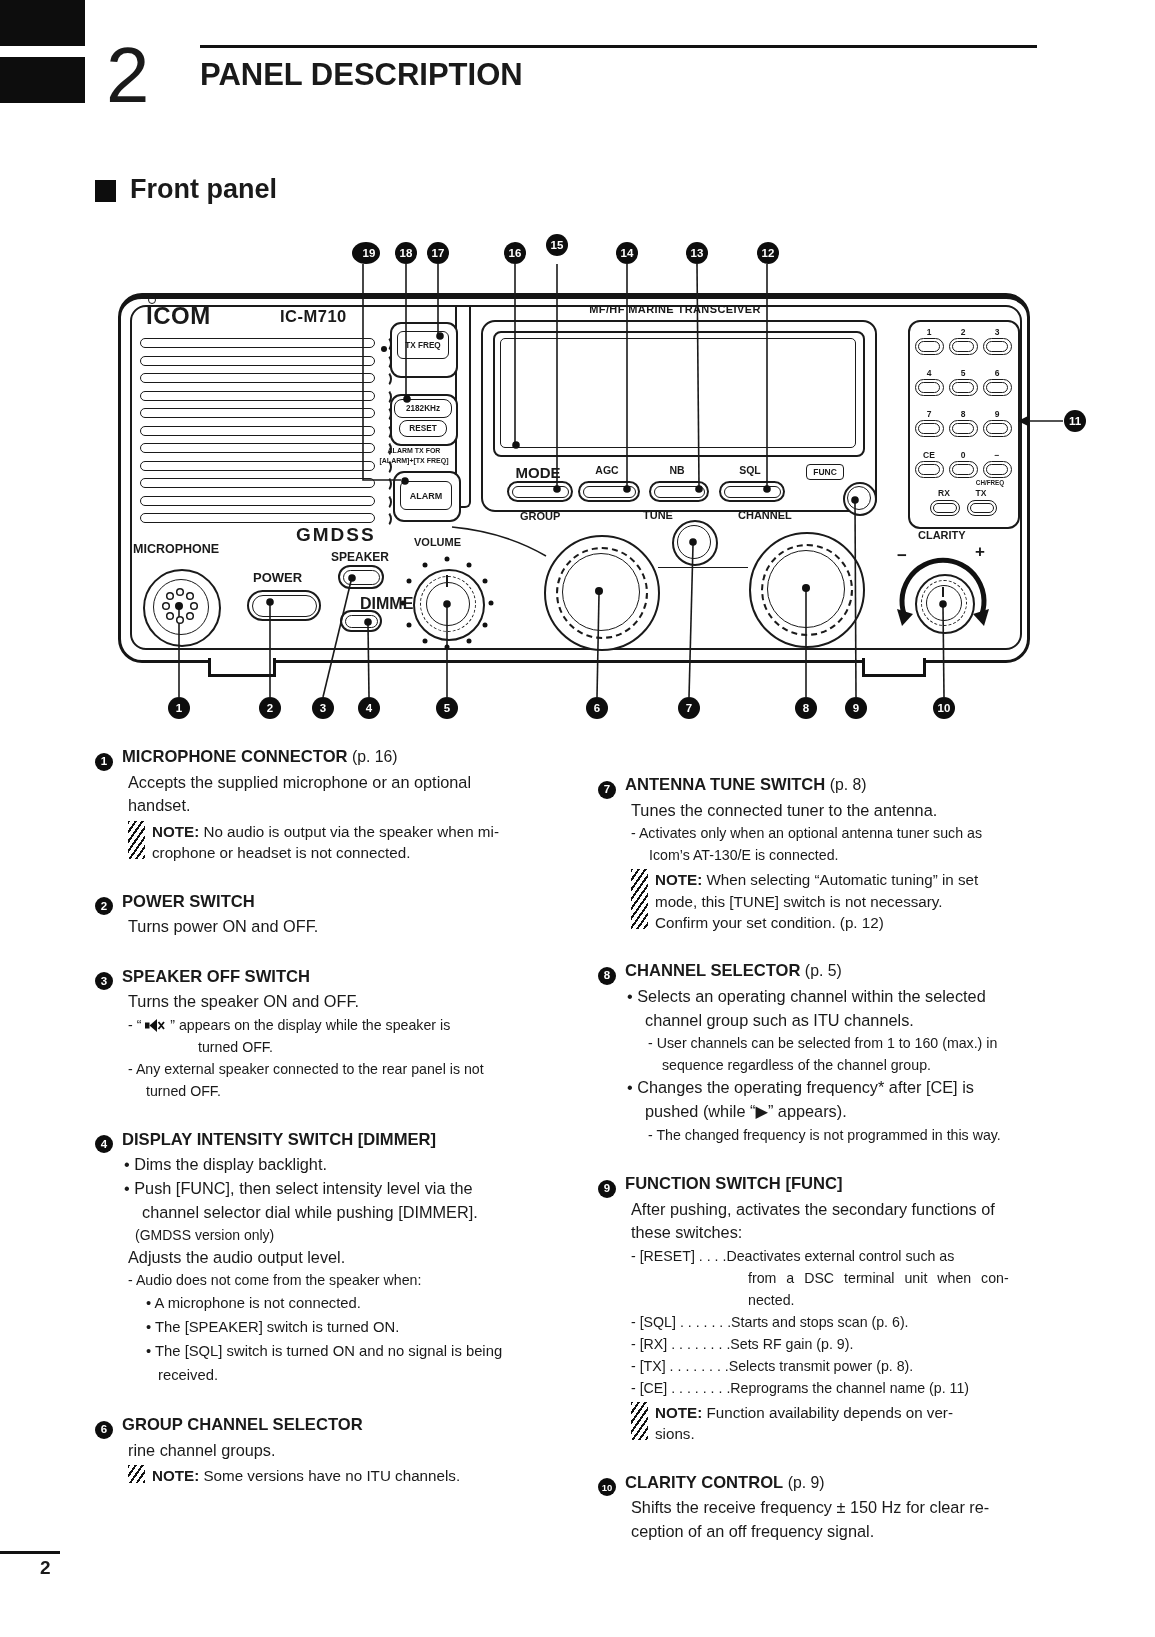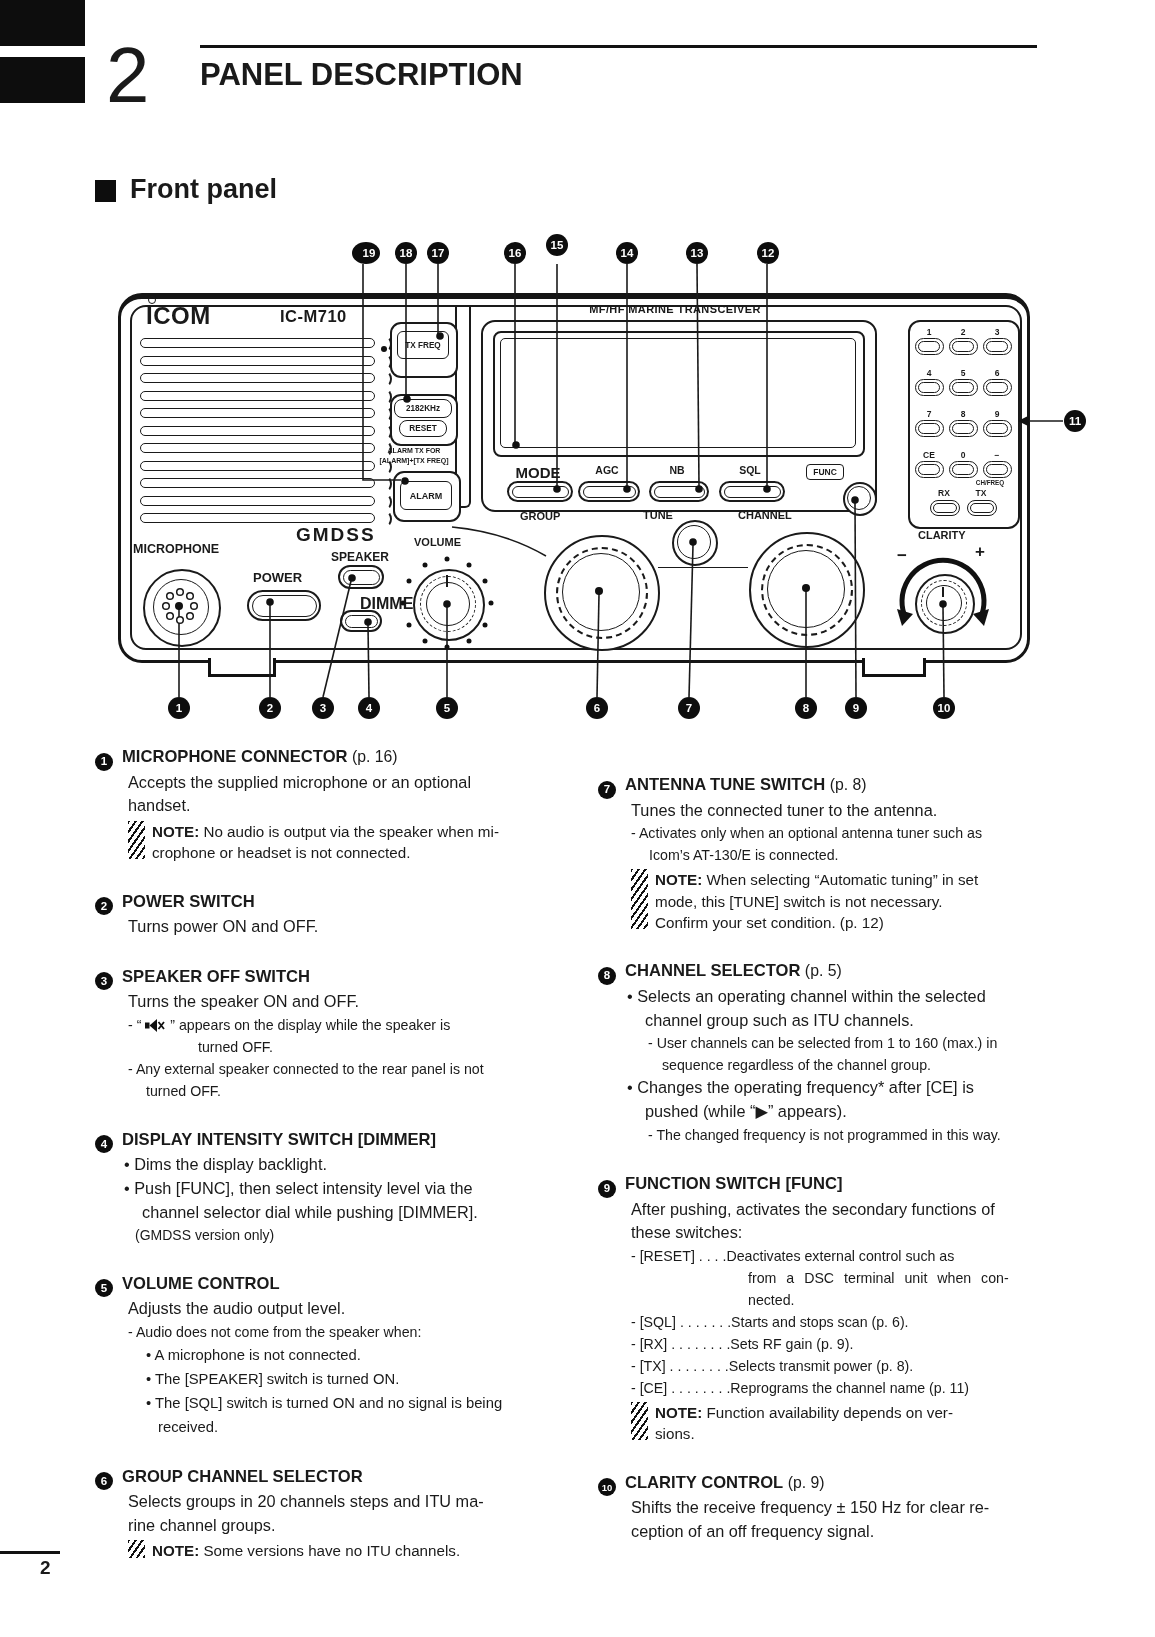--- a/index.html
+++ b/index.html
@@ -411,29 +411,27 @@
             <path d="M13.5,4 L19,11 M19,4 L13.5,11" stroke="#111" stroke-width="1.8" fill="none"></path>
           </svg></span><span class="nrm"> ” appears on the display while the speaker is</span></div>
       <div class="tl d d2deep"><span class="nrm">turned OFF.</span></div>
       <div class="tl d"><span class="nrm">- Any external speaker connected to the rear panel is not</span></div>
       <div class="tl d2"><span class="nrm">turned OFF.</span></div>
       <div class="tl h"><span class="circ">4</span><span class="bld">DISPLAY INTENSITY SWITCH [DIMMER]</span></div>
       <div class="tl bu"><span class="nrm">• Dims the display backlight.</span></div>
       <div class="tl bu"><span class="nrm">• Push [FUNC], then select intensity level via the</span></div>
       <div class="tl bu2"><span class="nrm">channel selector dial while pushing [DIMMER].</span></div>
       <div class="tl small"><span class="nrm">(GMDSS version only)</span></div>
-      <div class="tl h"><span class="circ">5</span><span class="bld">VOLUME CONTROL</span></div>
       <div class="tl b"><span class="nrm">Adjusts the audio output level.</span></div>
       <div class="tl d"><span class="nrm">- Audio does not come from the speaker when:</span></div>
       <div class="tl sb"><span class="nrm">• A microphone is not connected.</span></div>
       <div class="tl sb"><span class="nrm">• The [SPEAKER] switch is turned ON.</span></div>
       <div class="tl sb"><span class="nrm">• The [SQL] switch is turned ON and no signal is being</span></div>
       <div class="tl sb sb2"><span class="nrm">received.</span></div>
       <div class="tl h"><span class="circ">6</span><span class="bld">GROUP CHANNEL SELECTOR</span></div>
-      <div class="tl b"><span class="nrm">Selects groups in 20 channels steps and ITU ma-</span></div>
       <div class="tl b"><span class="nrm">rine channel groups.</span></div>
       <div class="note-block">
         <div class="hatch" style="height: 17.4px;"></div>
         <div>
           <div class="note-line"><span class="bld">NOTE:</span><span class="nrm"> Some versions have no ITU channels.</span></div>
         </div>
       </div>
     </div>
   <div class="col" id="right-col">
       <div class="tl h mt30"><span class="circ">7</span><span class="bld">ANTENNA TUNE SWITCH</span><span class="nrm"> (p. 8)</span></div>

